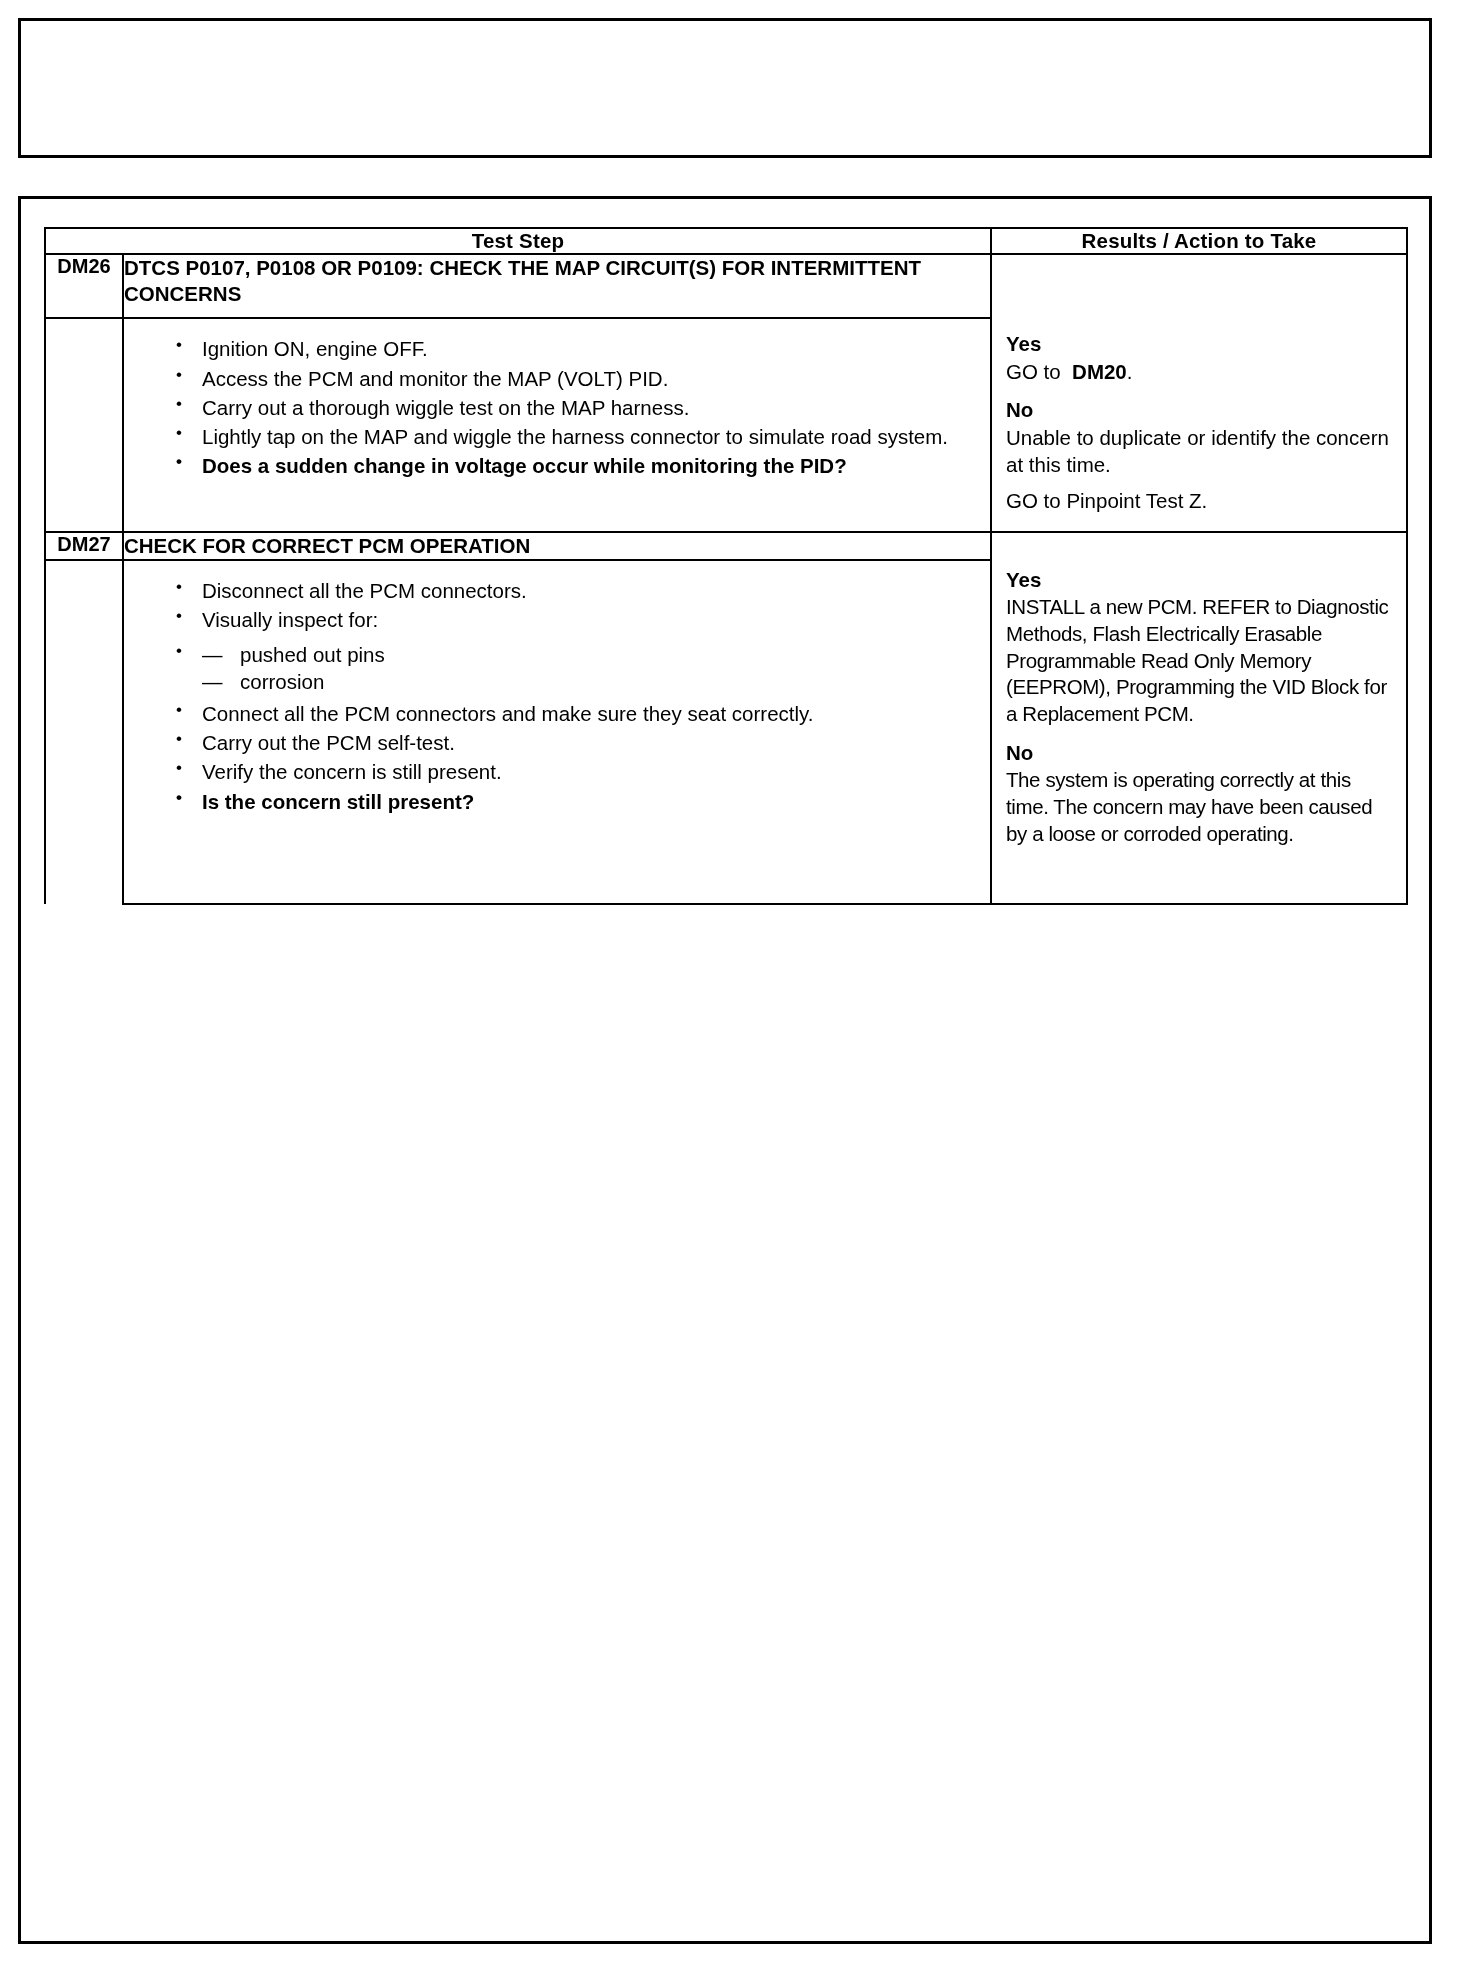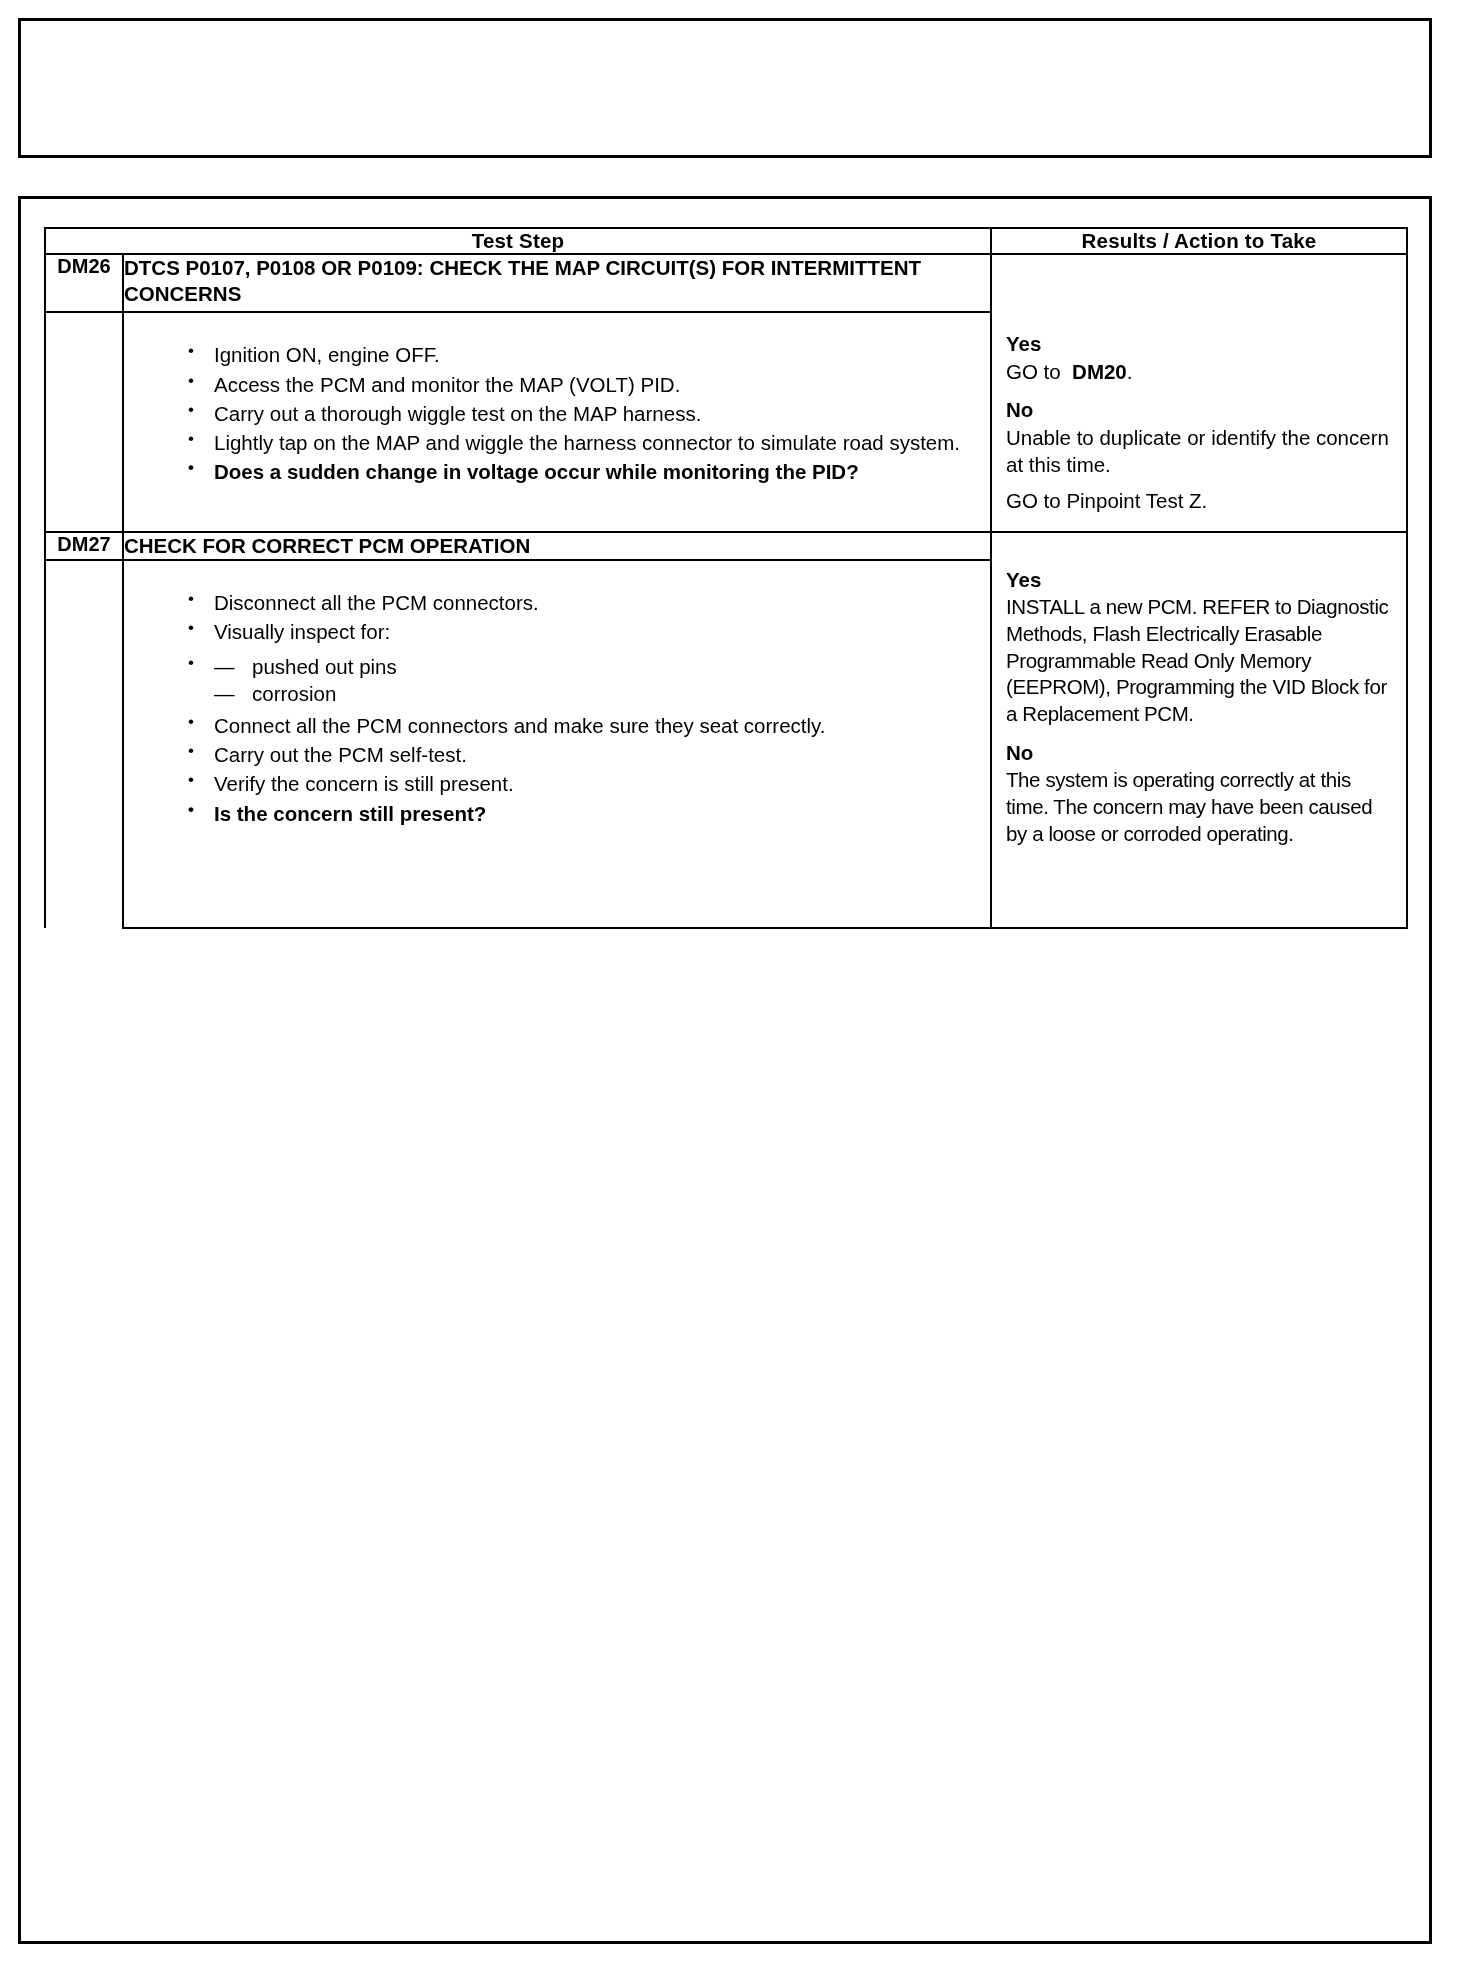--- a/index.html
+++ b/index.html
@@ -116,21 +116,21 @@
     line-height: 1.28;
     padding: 8px 10px 7px 10px;
     border-bottom: 2px solid #000;
   }
   .step-body {
     padding: 7px 12px 16px 12px;
   }
 
   ul.bullets {
     list-style: none;
-    margin: 16px;
+    margin: 4px;
     padding: 12px;
   }
   ul.bullets > li {
     position: relative;
     padding-left: 62px;
     font-size: 20.5px;
     line-height: 1.33;
     margin-bottom: 2px;
   }
   ul.bullets > li::before {

